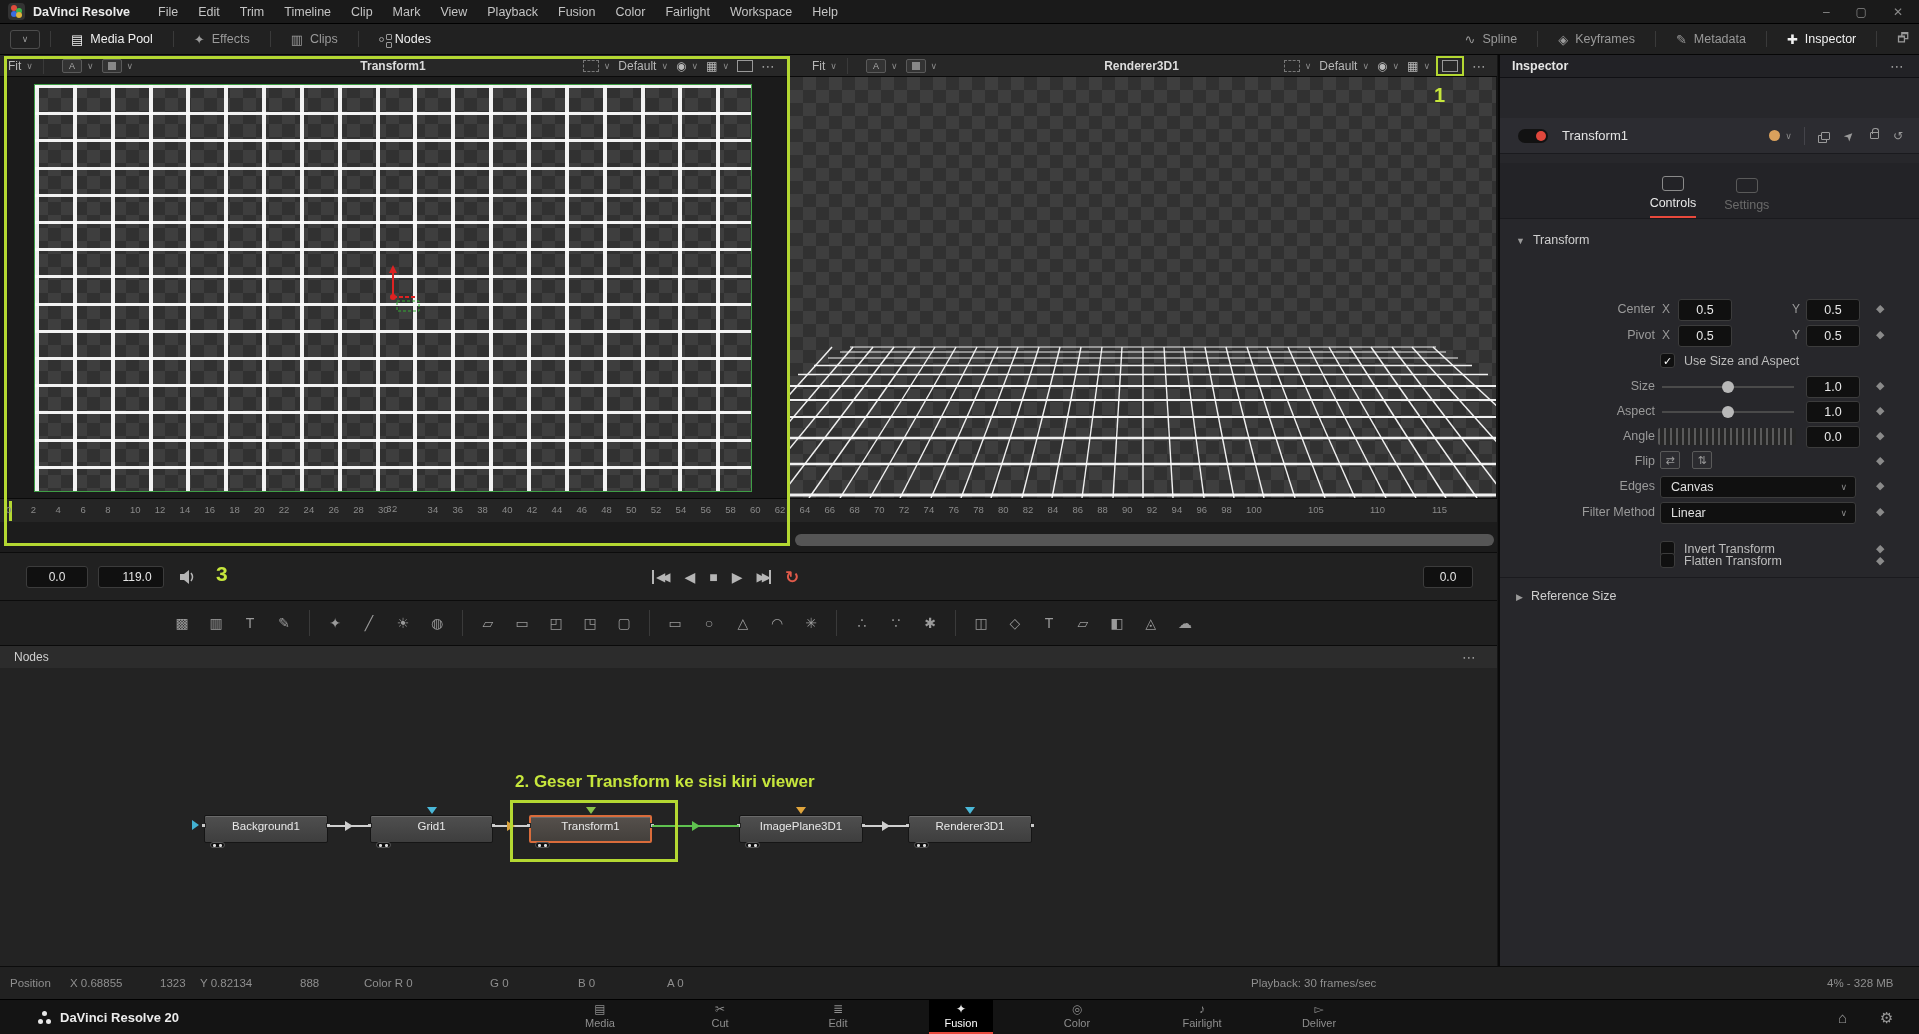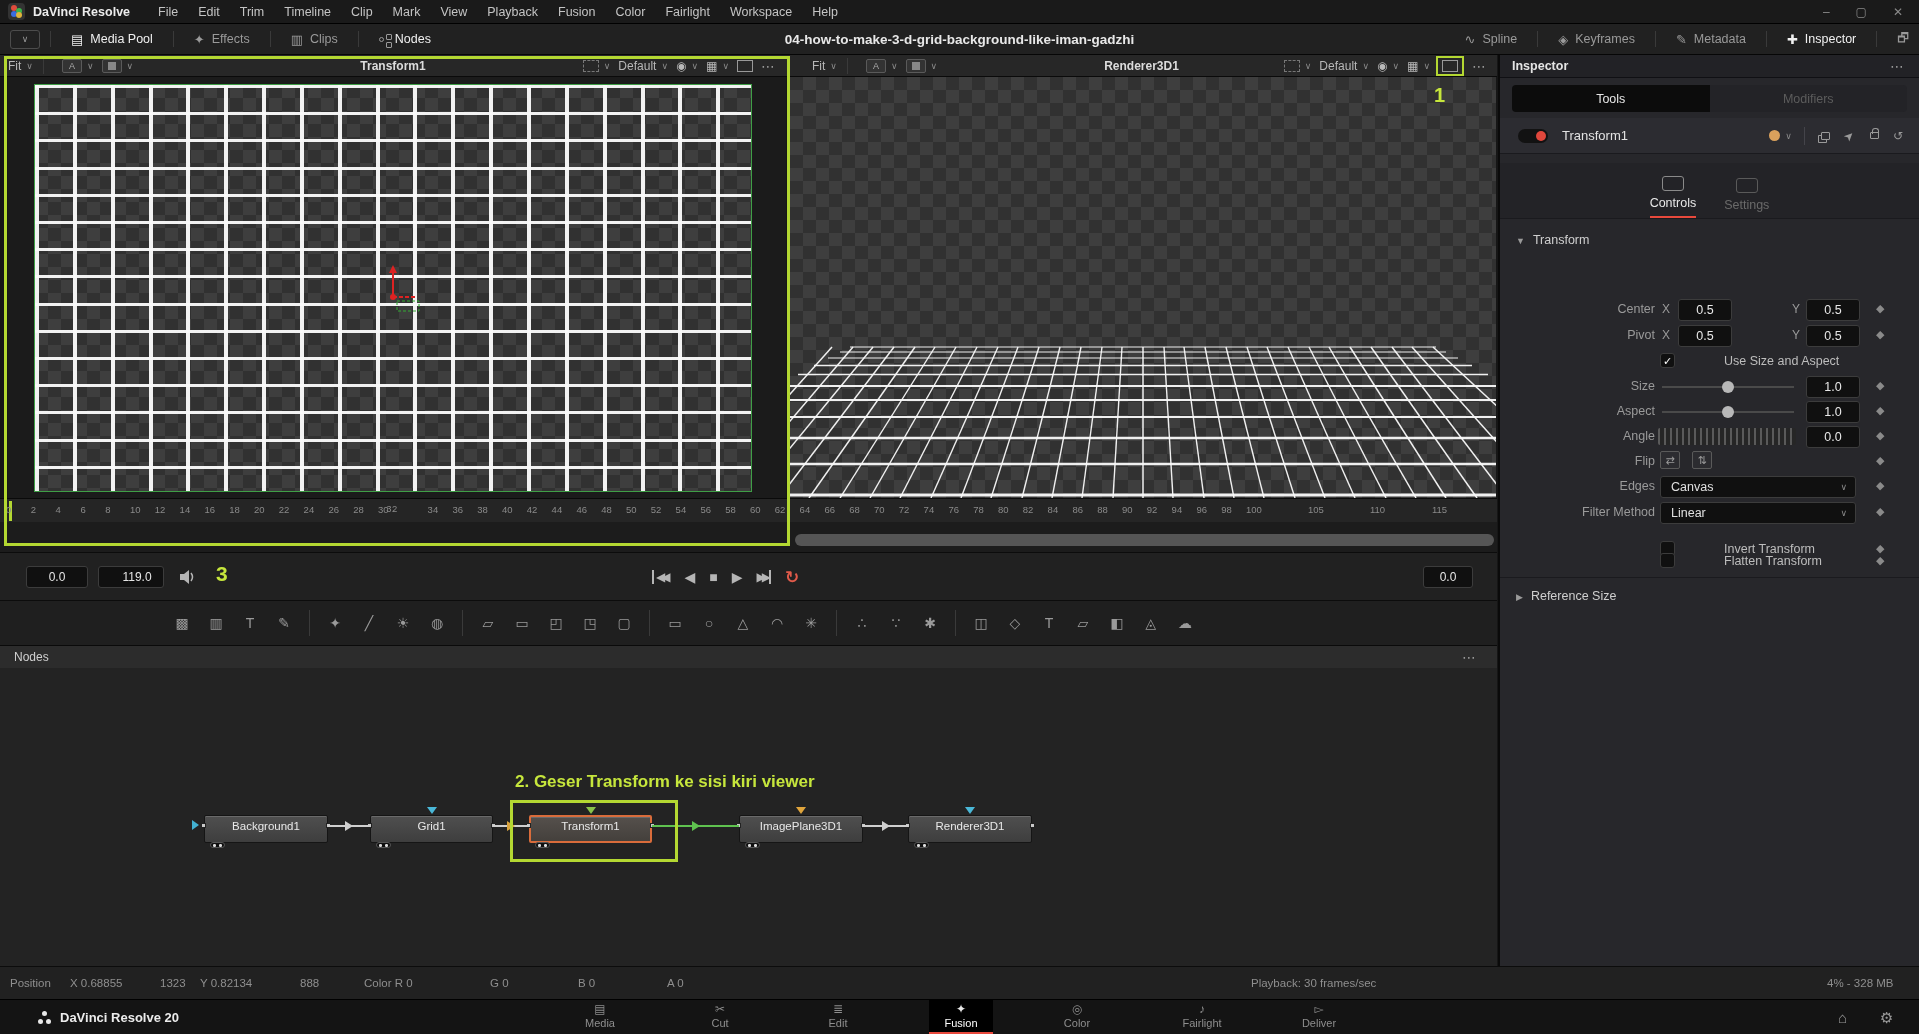--- a/index.html
+++ b/index.html
@@ -131,21 +131,21 @@
   .axis{position:absolute;color:#9a9a9a;font-size:12px;top:3px;}
   .ibox{position:absolute;top:0;height:22px;background:#101010;border:1px solid #3c3c3c;border-radius:3px;color:#e8e8e8;font-size:12.5px;display:flex;align-items:center;justify-content:center;}
   .diamond{position:absolute;left:376px;top:3px;color:#8a8a8a;font-size:11px;}
   .slider-track{position:absolute;left:162px;top:10px;width:132px;height:2px;background:#4a4a4a;}
   .slider-handle{position:absolute;top:-5px;width:12px;height:12px;border-radius:50%;background:#b8b8b8;}
   .wheel{position:absolute;left:158px;top:2px;width:138px;height:17px;background:repeating-linear-gradient(to right,#5a5a5a 0 2px,#262626 2px 6px);border-radius:2px;}
   .dd{position:absolute;left:160px;top:0;width:196px;height:22px;background:#101010;border:1px solid #3c3c3c;border-radius:3px;color:#e0e0e0;font-size:12.5px;display:flex;align-items:center;}
   .dd span{margin-left:10px;}
   .dd .chev{margin-left:auto;margin-right:8px;}
   .cb{position:absolute;left:160px;top:2px;width:15px;height:15px;background:#101010;border:1px solid #3c3c3c;border-radius:3px;color:#fff;font-size:11px;text-align:center;line-height:14px;}
-  .cb-label{position:absolute;left:184px;top:3px;color:#bdbdbd;font-size:12.5px;margin-left:40px;}
+  .cb-label{position:absolute;left:184px;top:3px;color:#bdbdbd;font-size:12.5px;}
   .flipbtn{position:absolute;top:0;width:20px;height:18px;border:1px solid #5a5a5a;border-radius:2px;color:#9a9a9a;font-size:11px;text-align:center;line-height:17px;background:#2c2c30;}
   #insp-divider{position:absolute;left:0;top:358px;width:100%;height:1px;background:#1a1a1e;}
   .speaker-svg{display:inline-block;}
 </style>
 </head>
 <body>
 
 <div id="app">
 
   <div id="menubar" class="abs">
@@ -197,21 +197,20 @@
         <div class="tb-item">
           <span class="glyph">▥</span>
           <span>Clips</span>
         </div>
         <div class="sep"></div>
         <div class="tb-item active">
           <span class="icon-nodes"></span>
           <span>Nodes</span>
         </div>
       </div>
-    <div id="tb-title">04-how-to-make-3-d-grid-background-like-iman-gadzhi</div>
     <div id="tb-right">
         <div class="tb-item">
           <span class="glyph">∿</span>
           <span>Spline</span>
         </div>
         <div class="sep"></div>
         <div class="tb-item">
           <span class="glyph">◈</span>
           <span>Keyframes</span>
         </div>
@@ -547,24 +546,20 @@
   <div class="annot-text" style="left:216px;top:562px;font-size:21px;">3</div>
   <div class="annot-text" style="left:1434px;top:84px;font-size:20px;">1</div>
   <div class="annot-text" style="left:515px;top:772px;font-size:17px;">2. Geser Transform ke sisi kiri viewer</div>
   <div class="annot-box" style="left:510px;top:800px;width:168px;height:62px;"></div>
 
   <div id="inspector" class="abs">
     <div id="insp-header">
       <span id="insp-title">Inspector</span>
       <span class="dots3" style="margin-left:auto;margin-right:14px;">⋯</span>
     </div>
-    <div id="insp-tabs">
-      <div class="insp-tab active">Tools</div>
-      <div class="insp-tab inactive">Modifiers</div>
-    </div>
     <div id="node-row">
       <div id="node-toggle"></div>
       <span id="node-name">Transform1</span>
       <div id="node-color"></div>
       <span class="chev">∨</span>
       <span style="width:1px;height:18px;background:#44444a;margin-left:12px;"></span>
       <span class="dbl-sq"></span>
       <span class="nh-icon" style="transform:rotate(-45deg);display:inline-block;">➤</span>
       <span class="lock-i"></span>
       <span class="nh-icon" style="margin-right:16px;">↺</span>

